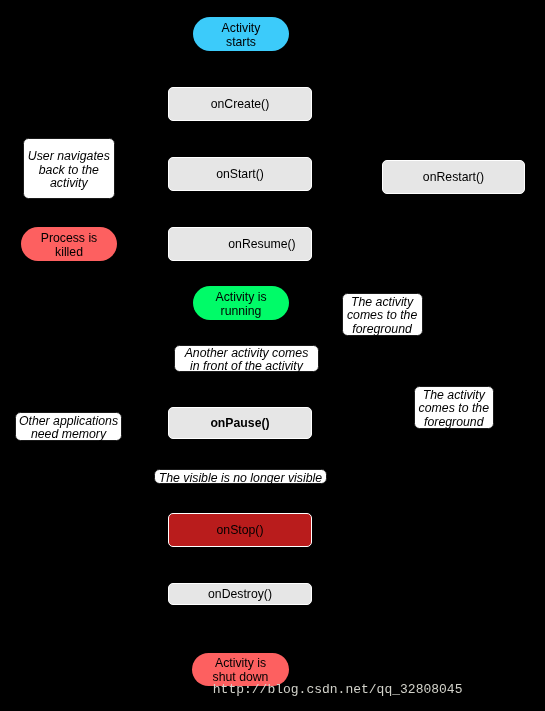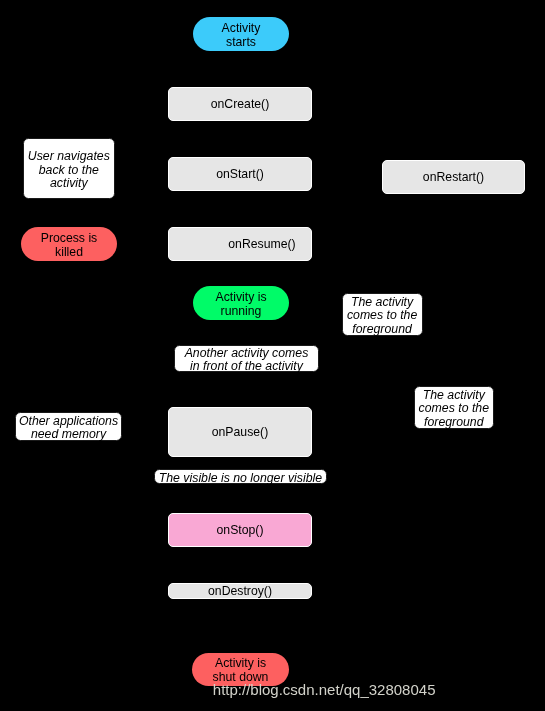--- a/index.html
+++ b/index.html
@@ -12,22 +12,22 @@
         justify-content:center;text-align:center;color:#000;
         font-size:12.25px;line-height:14px;white-space:pre-line;}
   .node.rect{border-radius:5px;border:1px solid #ffffff;}
   .node.rounded{border-radius:999px;padding-top:1.6px;}
 
   .note{position:absolute;box-sizing:border-box;display:flex;align-items:center;
         justify-content:center;text-align:center;background:#ffffff;
         border:1px solid #1a1a1a;border-radius:5.5px;font-style:italic;
         font-size:12.3px;line-height:13.8px;color:#000;white-space:pre-line;padding-top:4px;}
 
-  .wm{position:absolute;color:#d2d2ca;font-family:Liberation Sans, sans-serif;
-      font-size:15px;line-height:16.7px;letter-spacing:0px;white-space:pre;
+  .wm{position:absolute;color:#d2d2ca;font-family:Liberation Mono, monospace;
+      font-size:13px;line-height:16.7px;letter-spacing:0px;white-space:pre;
       transform:translateZ(0);}
 
   svg.edges{position:absolute;left:0;top:0;width:545px;height:711px;pointer-events:none;}
 </style>
 </head>
 <body>
 
 <div id="stage">
   <svg class="edges" viewBox="0 0 545 711">
       <defs>
@@ -52,23 +52,23 @@
     </svg>
   <div id="node-layer">
       <div class="node rounded" style="left: 193px; top: 17px; width: 96px; height: 34px; background: rgb(60, 203, 250);">Activity
 starts</div>
       <div class="node rect" style="left: 168px; top: 87px; width: 144px; height: 34px; background: rgb(230, 230, 230);">onCreate()</div>
       <div class="node rect" style="left: 168px; top: 157px; width: 144px; height: 34px; background: rgb(230, 230, 230);">onStart()</div>
       <div class="node rect" style="left: 382px; top: 160px; width: 143px; height: 34px; background: rgb(230, 230, 230);">onRestart()</div>
       <div class="node rect" style="left: 168px; top: 227px; width: 144px; height: 34px; background: rgb(230, 230, 230); padding-left: 44px;">onResume()</div>
       <div class="node rounded" style="left: 193px; top: 286px; width: 96px; height: 34px; background: rgb(0, 251, 104);">Activity is
 running</div>
-      <div class="node rect" style="left: 168px; top: 407px; width: 144px; height: 50px; background: rgb(230, 230, 230);">onPause()</div>
-      <div class="node rect" style="left: 168px; top: 513px; width: 144px; height: 34px; background: #f9a8d4;">onStop()</div>
-      <div class="node rect" style="left: 168px; top: 583px; width: 144px; height: 16px; background: rgb(230, 230, 230);">onDestroy()</div>
+      <div class="node rect" style="left: 168px; top: 407px; width: 144px; height: 32px; background: rgb(230, 230, 230); font-weight: bold;">onPause()</div>
+      <div class="node rect" style="left: 168px; top: 513px; width: 144px; height: 34px; background: #b91c1c;">onStop()</div>
+      <div class="node rect" style="left: 168px; top: 583px; width: 144px; height: 22px; background: rgb(230, 230, 230);">onDestroy()</div>
       <div class="node rounded" style="left: 21px; top: 227px; width: 96px; height: 34px; background: rgb(253, 96, 96);">Process is
 killed</div>
       <div class="node rounded" style="left: 192px; top: 653px; width: 97px; height: 33px; background: rgb(253, 96, 96);">Activity is
 shut down</div>
     </div>
   <div id="note-layer">
       <div class="note" style="left: 22.8px; top: 138px; width: 92px; height: 61px;">User navigates
 back to the
 activity</div>
       <div class="note" style="left: 341.6px; top: 293px; width: 81px; height: 42.5px;">The activity

